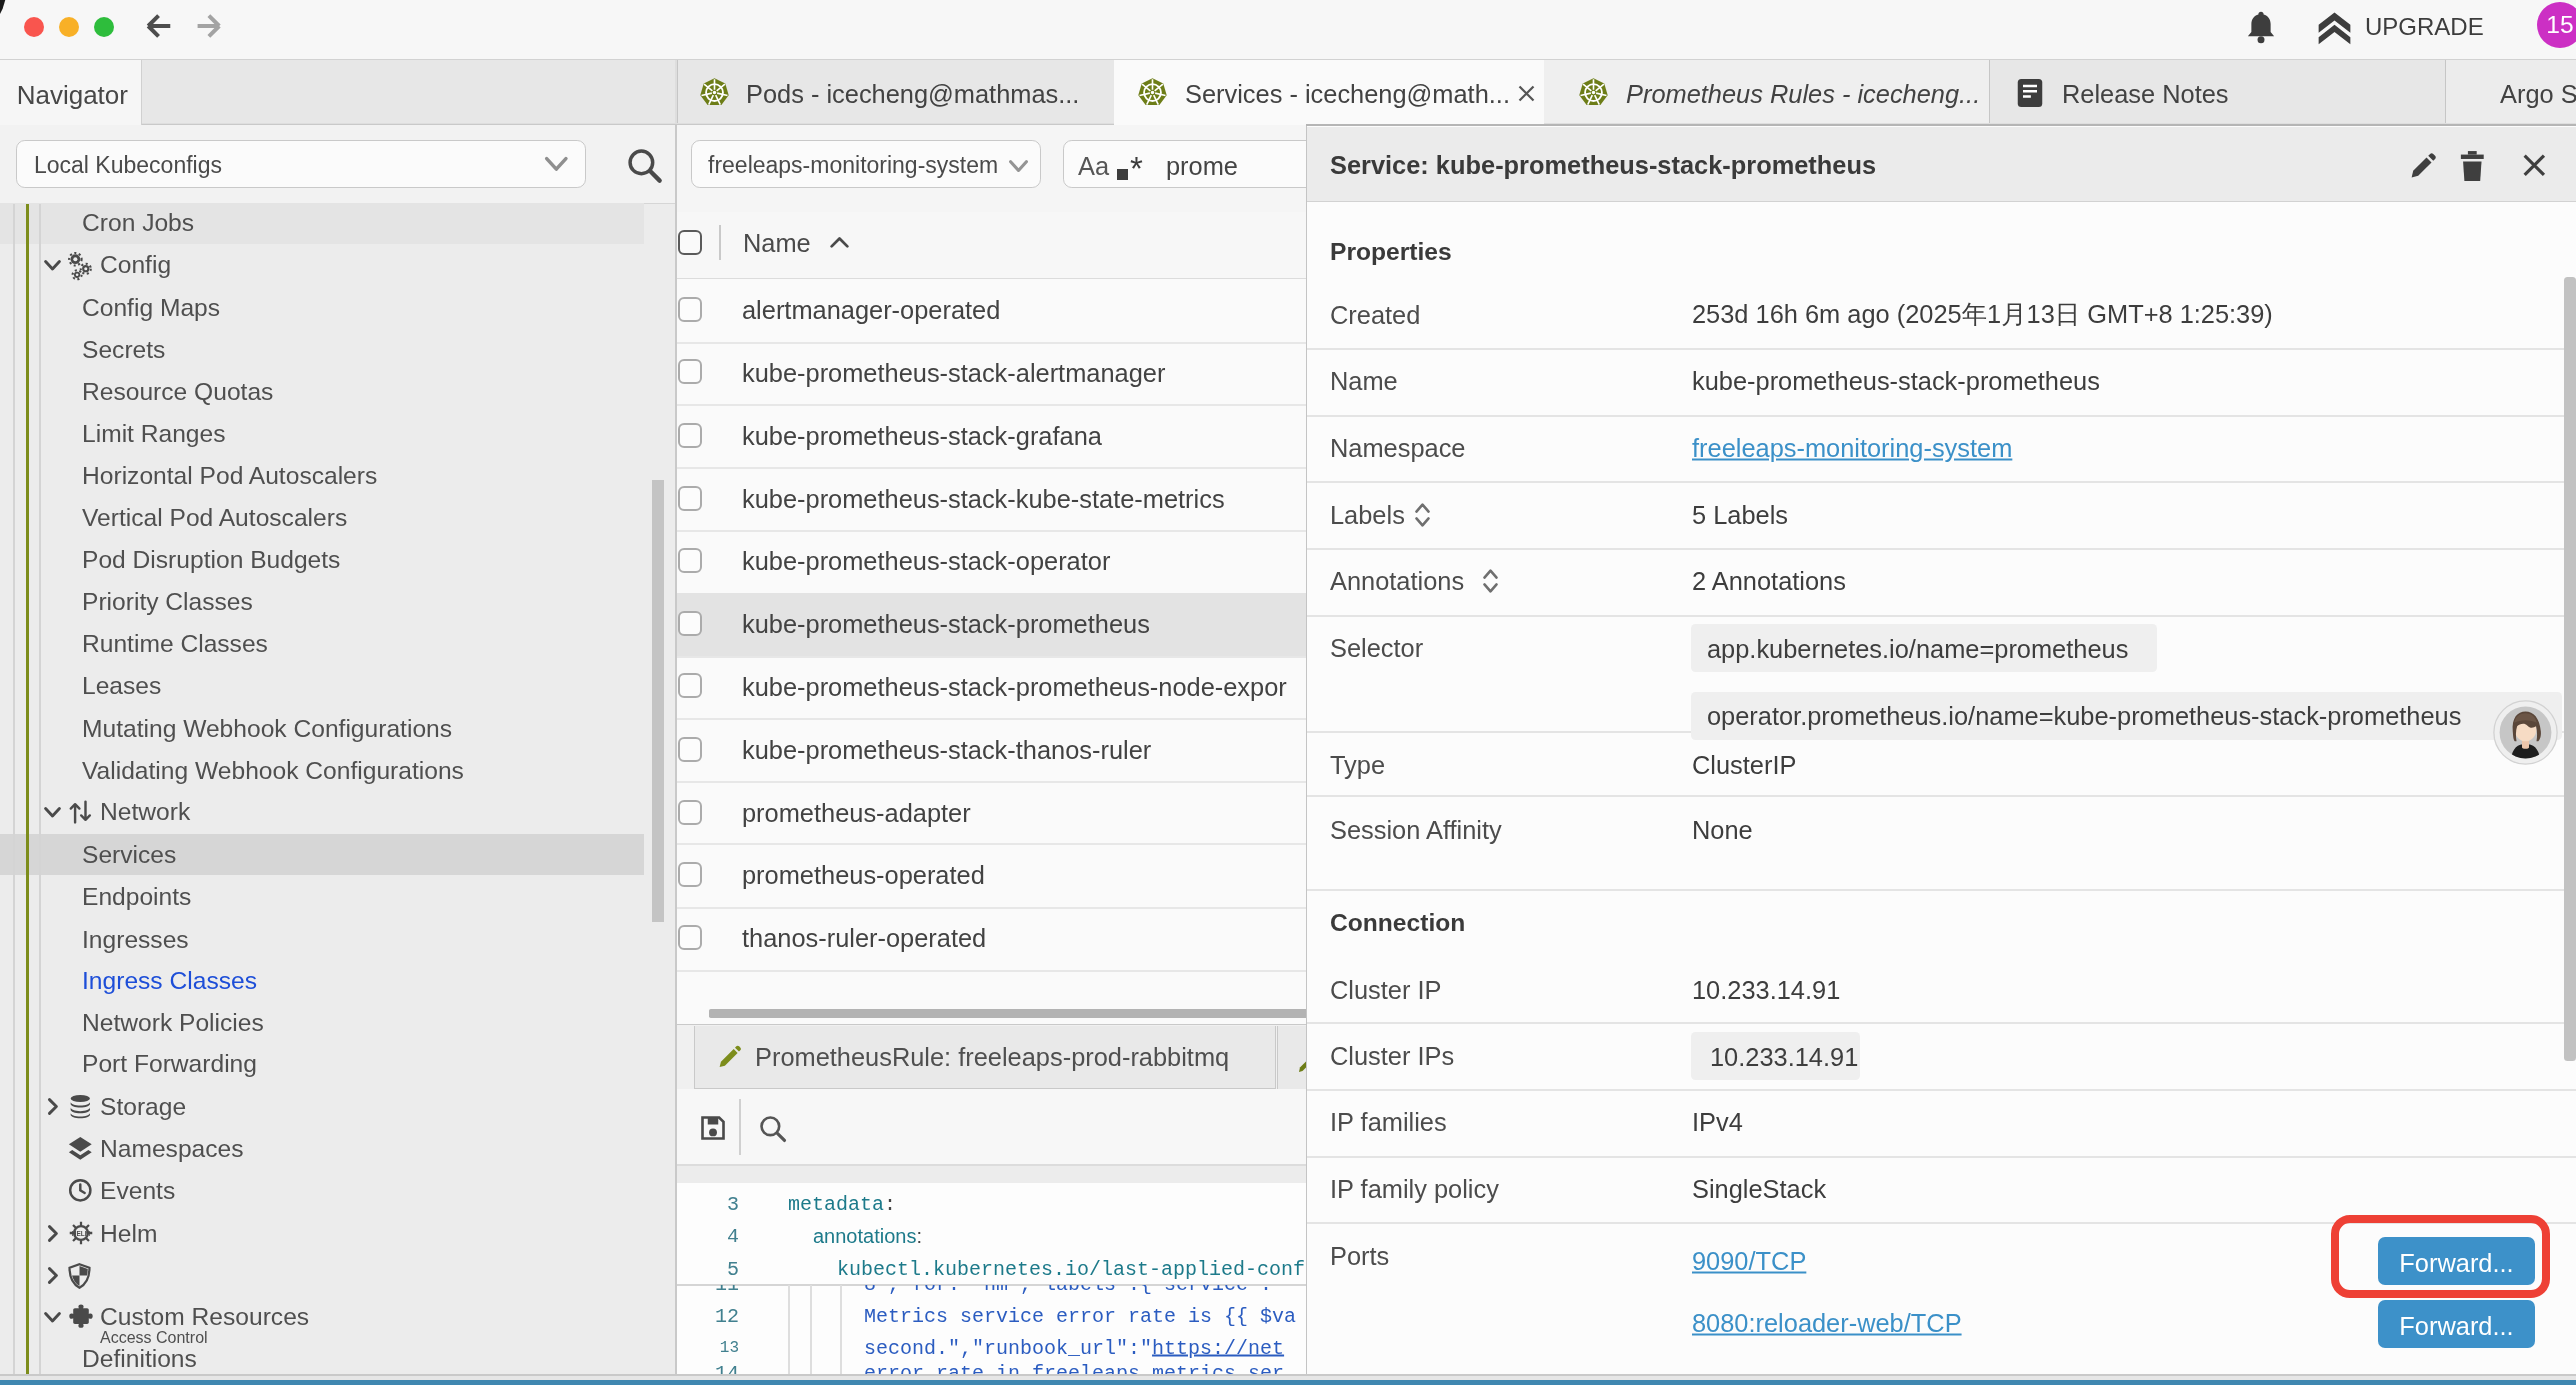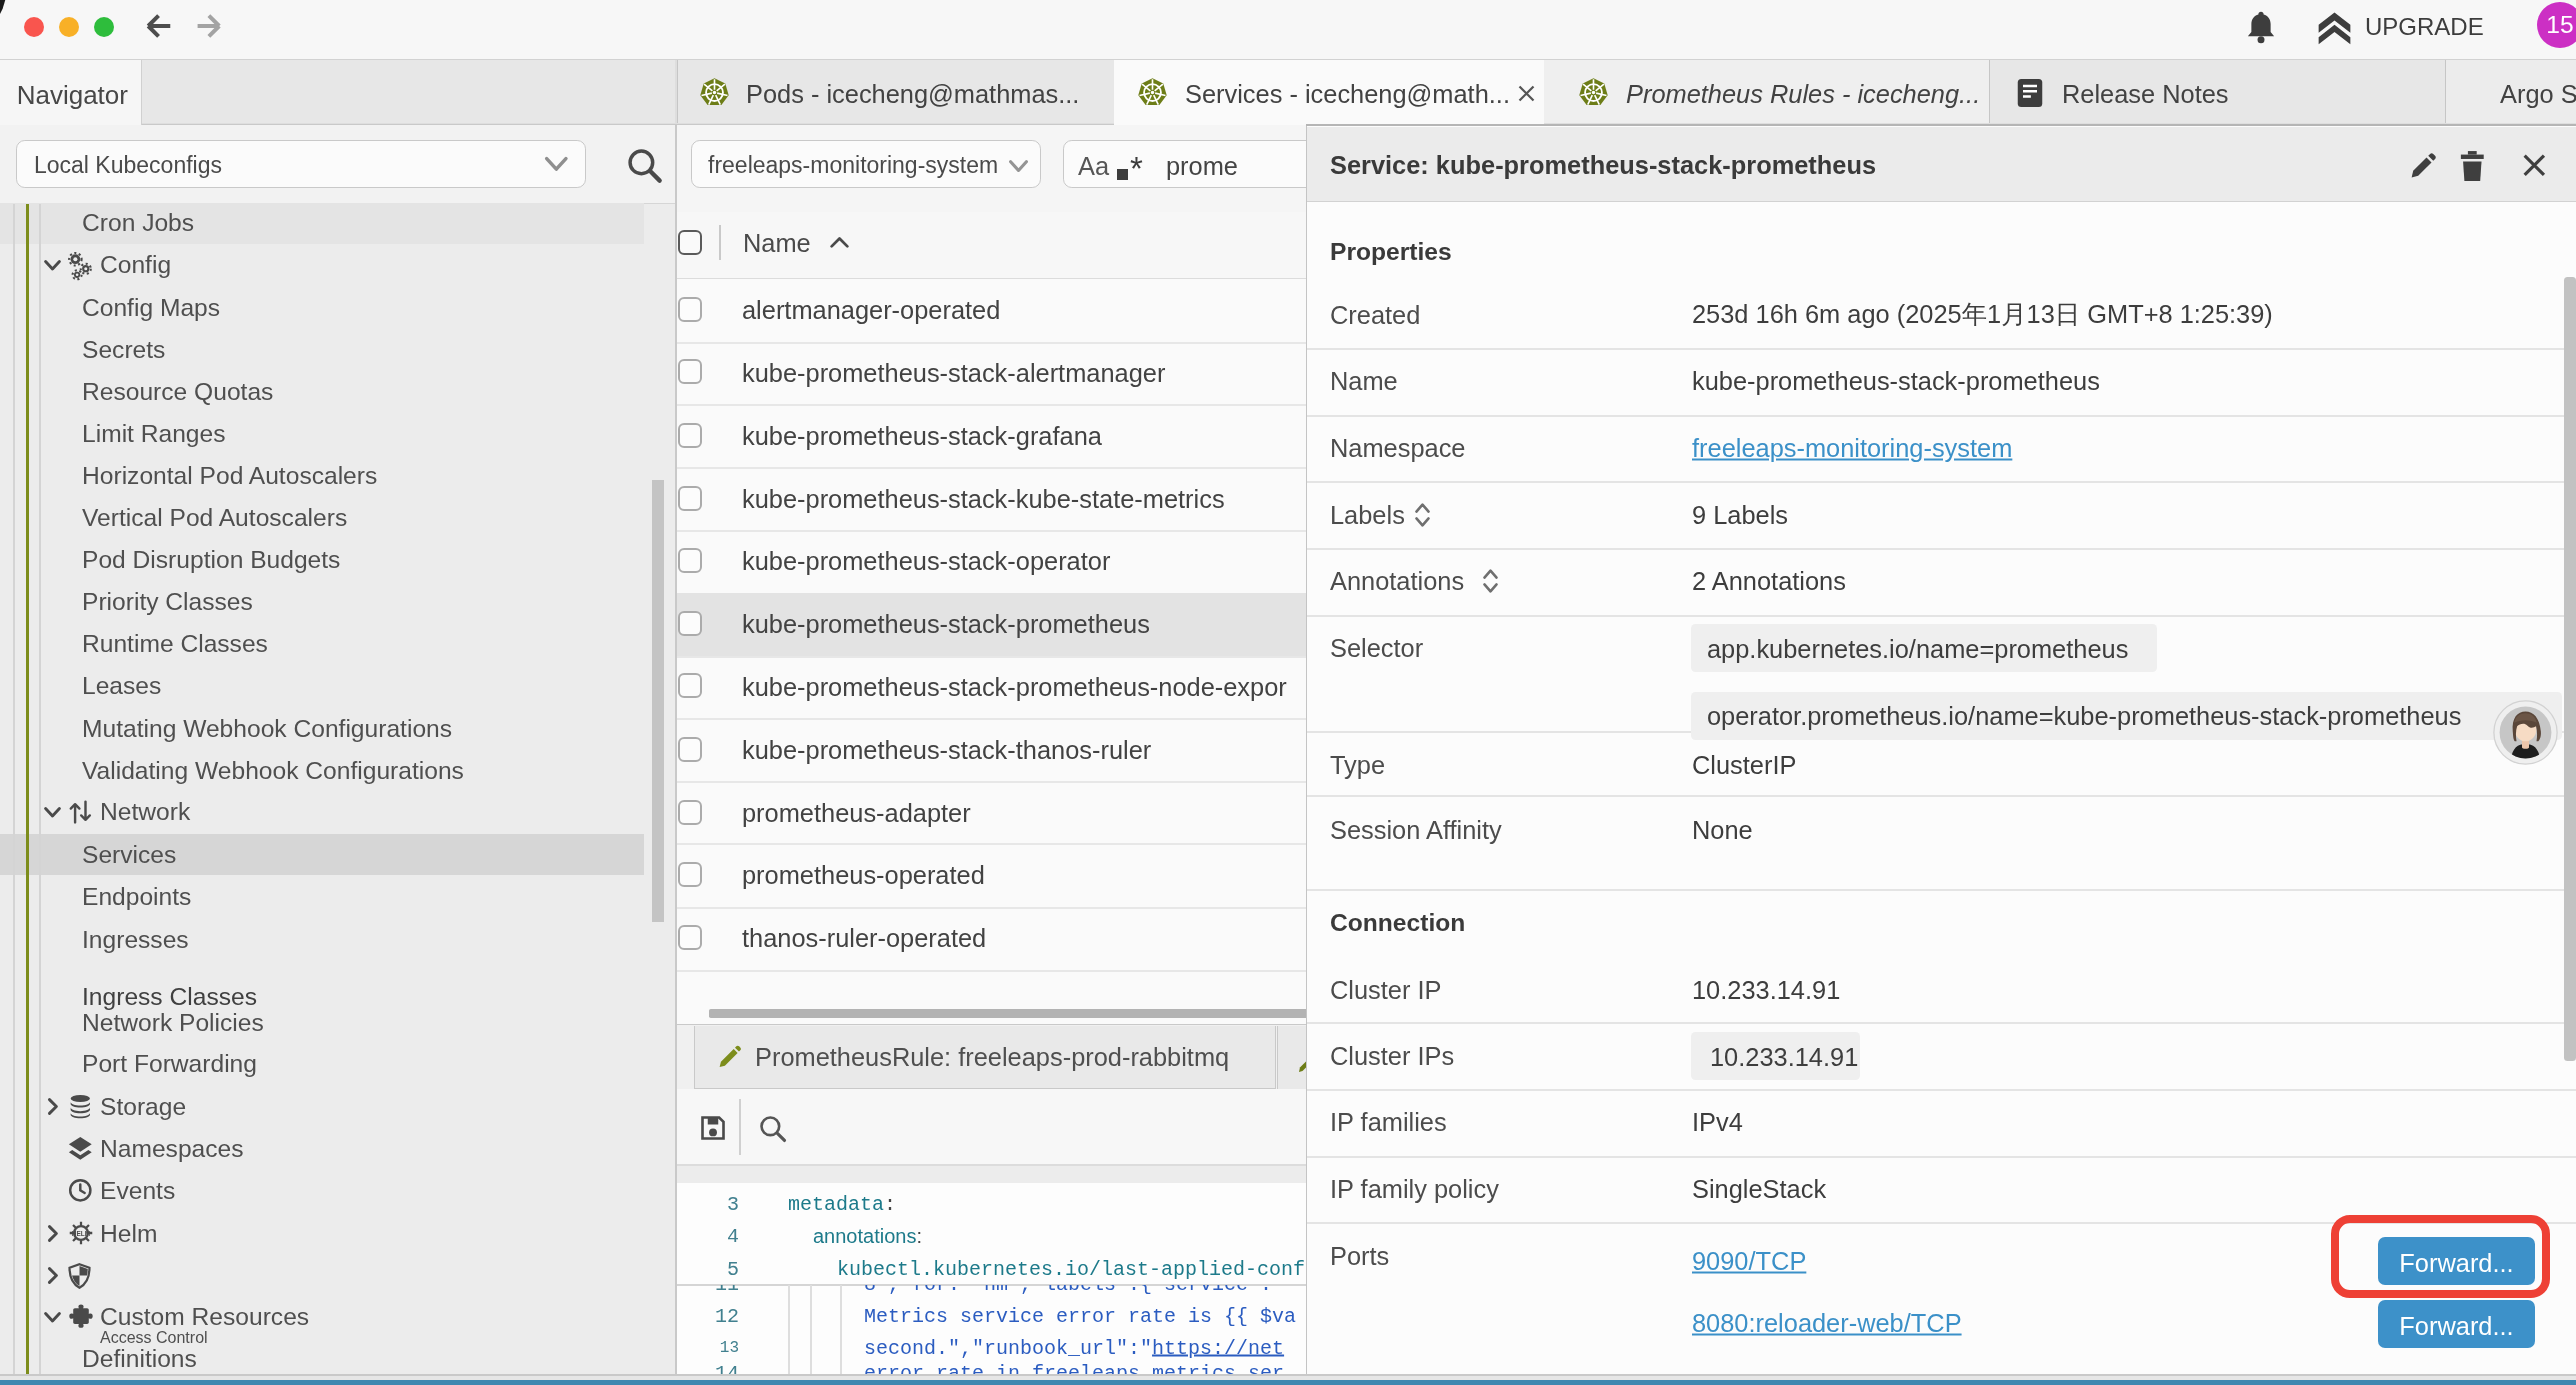--- a/index.html
+++ b/index.html
@@ -161,21 +161,21 @@
 <svg class="abs" style="left:68px;top:799px;" width="24.6" height="26" viewBox="0 0 28 30">
 <g stroke="#4a4a4a" stroke-width="2.8" fill="none" stroke-linecap="round" stroke-linejoin="round">
 <path d="M8 27 V6 M8 6 L3 11 M8 6 L13 11"></path>
 <path d="M20 3 V24 M20 24 L15 19 M20 24 L25 19"></path>
     </g>
   </svg>
 <div class="abs t vc" style="left:100px;top:812px;font-size:24.6px;color:#4f4f4f;">Network</div>
 <div class="abs t vc" style="left:82px;top:855px;font-size:24.6px;color:#4f4f4f;">Services</div>
 <div class="abs t vc" style="left:82px;top:897px;font-size:24.6px;color:#4f4f4f;">Endpoints</div>
 <div class="abs t vc" style="left:82px;top:940px;font-size:24.6px;color:#4f4f4f;">Ingresses</div>
-<div class="abs t vc" style="left:82px;top:981px;font-size:24.6px;color:#404040;margin-top:16px;">Ingress Classes</div>
+<div class="abs t vc" style="left:82px;top:981px;font-size:24.6px;color:#1d4ed8;">Ingress Classes</div>
 <div class="abs t vc" style="left:82px;top:1023px;font-size:24.6px;color:#4f4f4f;">Network Policies</div>
 <div class="abs t vc" style="left:82px;top:1064px;font-size:24.6px;color:#4f4f4f;">Port Forwarding</div>
 <svg class="abs" style="left:46px;top:1097px;" width="13" height="19" viewBox="0 0 15 22">
     <path d="M4 3 L12 11 L4 19" stroke="#4a4a4a" stroke-width="3.4" fill="none" stroke-linecap="round" stroke-linejoin="round"></path>
   </svg>
 <svg class="abs" style="left:68px;top:1094px;" width="24.6" height="24.6" viewBox="0 0 28 28">
 <g fill="#4a4a4a">
       <ellipse cx="14" cy="5" rx="11" ry="4"></ellipse>
 <path d="M3 9 C3 11.2 8 13 14 13 C20 13 25 11.2 25 9 L25 11.5 C25 13.7 20 15.5 14 15.5 C8 15.5 3 13.7 3 11.5 Z"></path>
 <path d="M3 15.5 C3 17.7 8 19.5 14 19.5 C20 19.5 25 17.7 25 15.5 L25 18 C25 20.2 20 22 14 22 C8 22 3 20.2 3 18 Z"></path>
@@ -338,21 +338,21 @@
 <div class="abs t vc" style="left:1692px;font-size:25.4px;color:#3d3d3d;top:381px;">kube-prometheus-stack-prometheus</div>
 <div class="abs" style="left:1307px;top:415px;width:1269px;height:1.8px;background:#e4e4e4;"></div>
 <div class="abs t vc" style="left:1330px;font-size:25.4px;color:#4c4c4c;top:448px;">Namespace</div>
 <div class="abs t vc" style="left:1692px;top:448px;font-size:25.4px;color:#3b90c8;text-decoration:underline;">freeleaps-monitoring-system</div>
 <div class="abs" style="left:1307px;top:481px;width:1269px;height:1.8px;background:#e4e4e4;"></div>
 <div class="abs t vc" style="left:1330px;font-size:25.4px;color:#4c4c4c;top:515px;">Labels</div>
 <svg class="abs" style="left:1413px;top:500px;" width="19" height="30" viewBox="0 0 22 34">
 <path d="M4 13 L11 5 L18 13" stroke="#6f6f6f" stroke-width="3" fill="none" stroke-linecap="round" stroke-linejoin="round"></path>
 <path d="M4 21 L11 29 L18 21" stroke="#6f6f6f" stroke-width="3" fill="none" stroke-linecap="round" stroke-linejoin="round"></path>
   </svg>
-<div class="abs t vc" style="left:1692px;font-size:25.4px;color:#3d3d3d;top:515px;">9 Labels</div>
+<div class="abs t vc" style="left:1692px;font-size:25.4px;color:#3d3d3d;top:515px;">5 Labels</div>
 <div class="abs" style="left:1307px;top:548px;width:1269px;height:1.8px;background:#e4e4e4;"></div>
 <div class="abs t vc" style="left:1330px;font-size:25.4px;color:#4c4c4c;top:581px;">Annotations</div>
 <svg class="abs" style="left:1481px;top:566px;" width="19" height="30" viewBox="0 0 22 34">
 <path d="M4 13 L11 5 L18 13" stroke="#6f6f6f" stroke-width="3" fill="none" stroke-linecap="round" stroke-linejoin="round"></path>
 <path d="M4 21 L11 29 L18 21" stroke="#6f6f6f" stroke-width="3" fill="none" stroke-linecap="round" stroke-linejoin="round"></path>
   </svg>
 <div class="abs t vc" style="left:1692px;font-size:25.4px;color:#3d3d3d;top:581px;">2 Annotations</div>
 <div class="abs" style="left:1307px;top:615px;width:1269px;height:1.8px;background:#e4e4e4;"></div>
 <div class="abs t vc" style="left:1330px;font-size:25.4px;color:#4c4c4c;top:648px;">Selector</div>
 <div class="abs" style="left:1307px;top:731px;width:1269px;height:1.8px;background:#e4e4e4;"></div>

